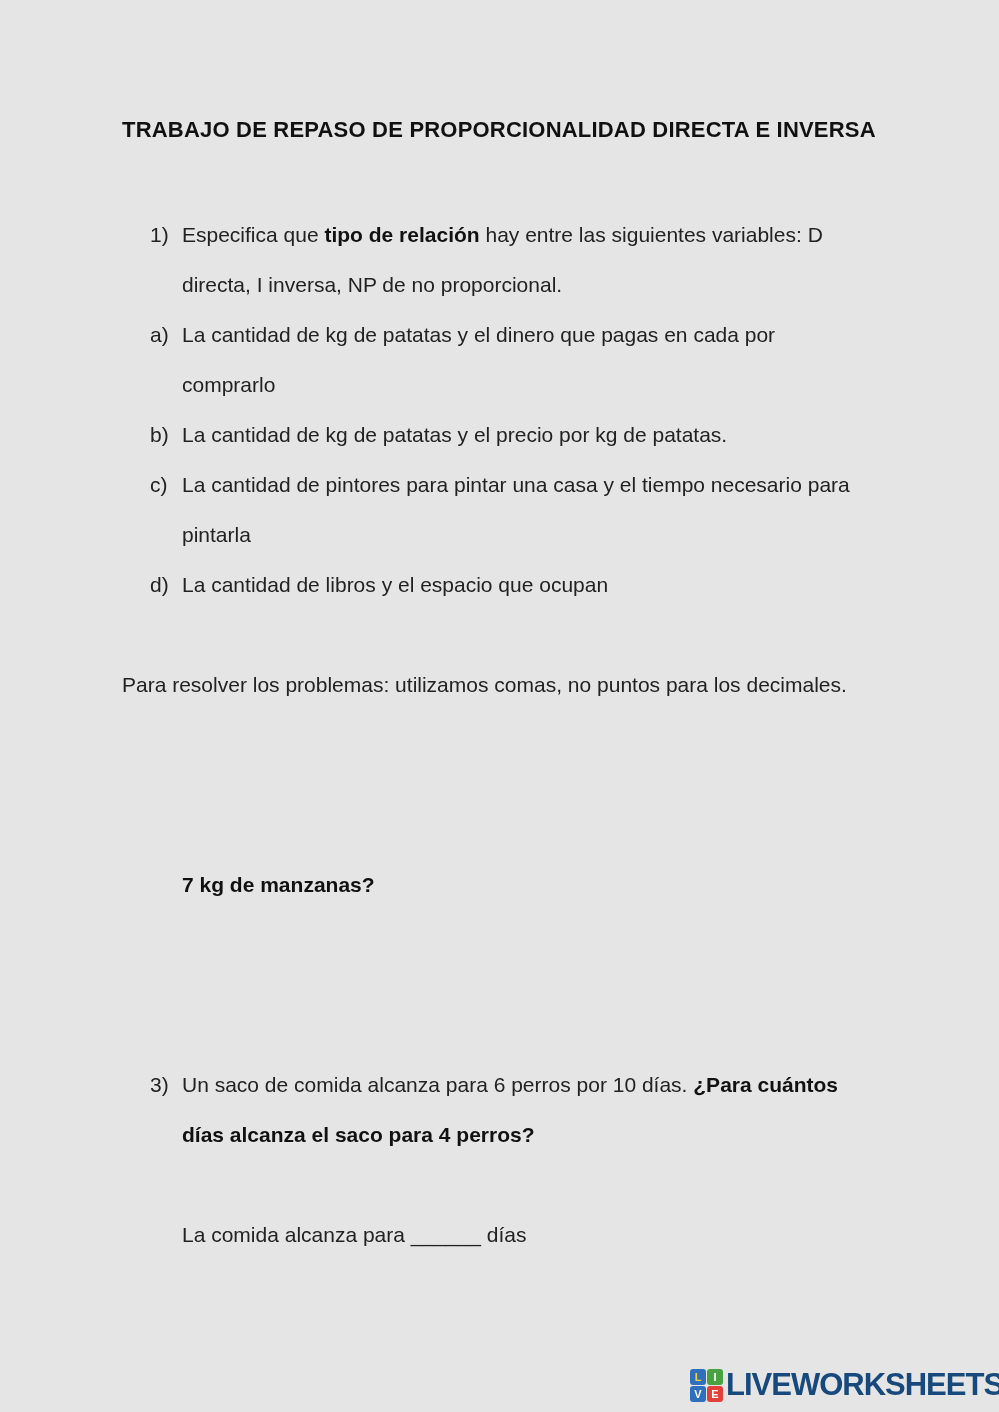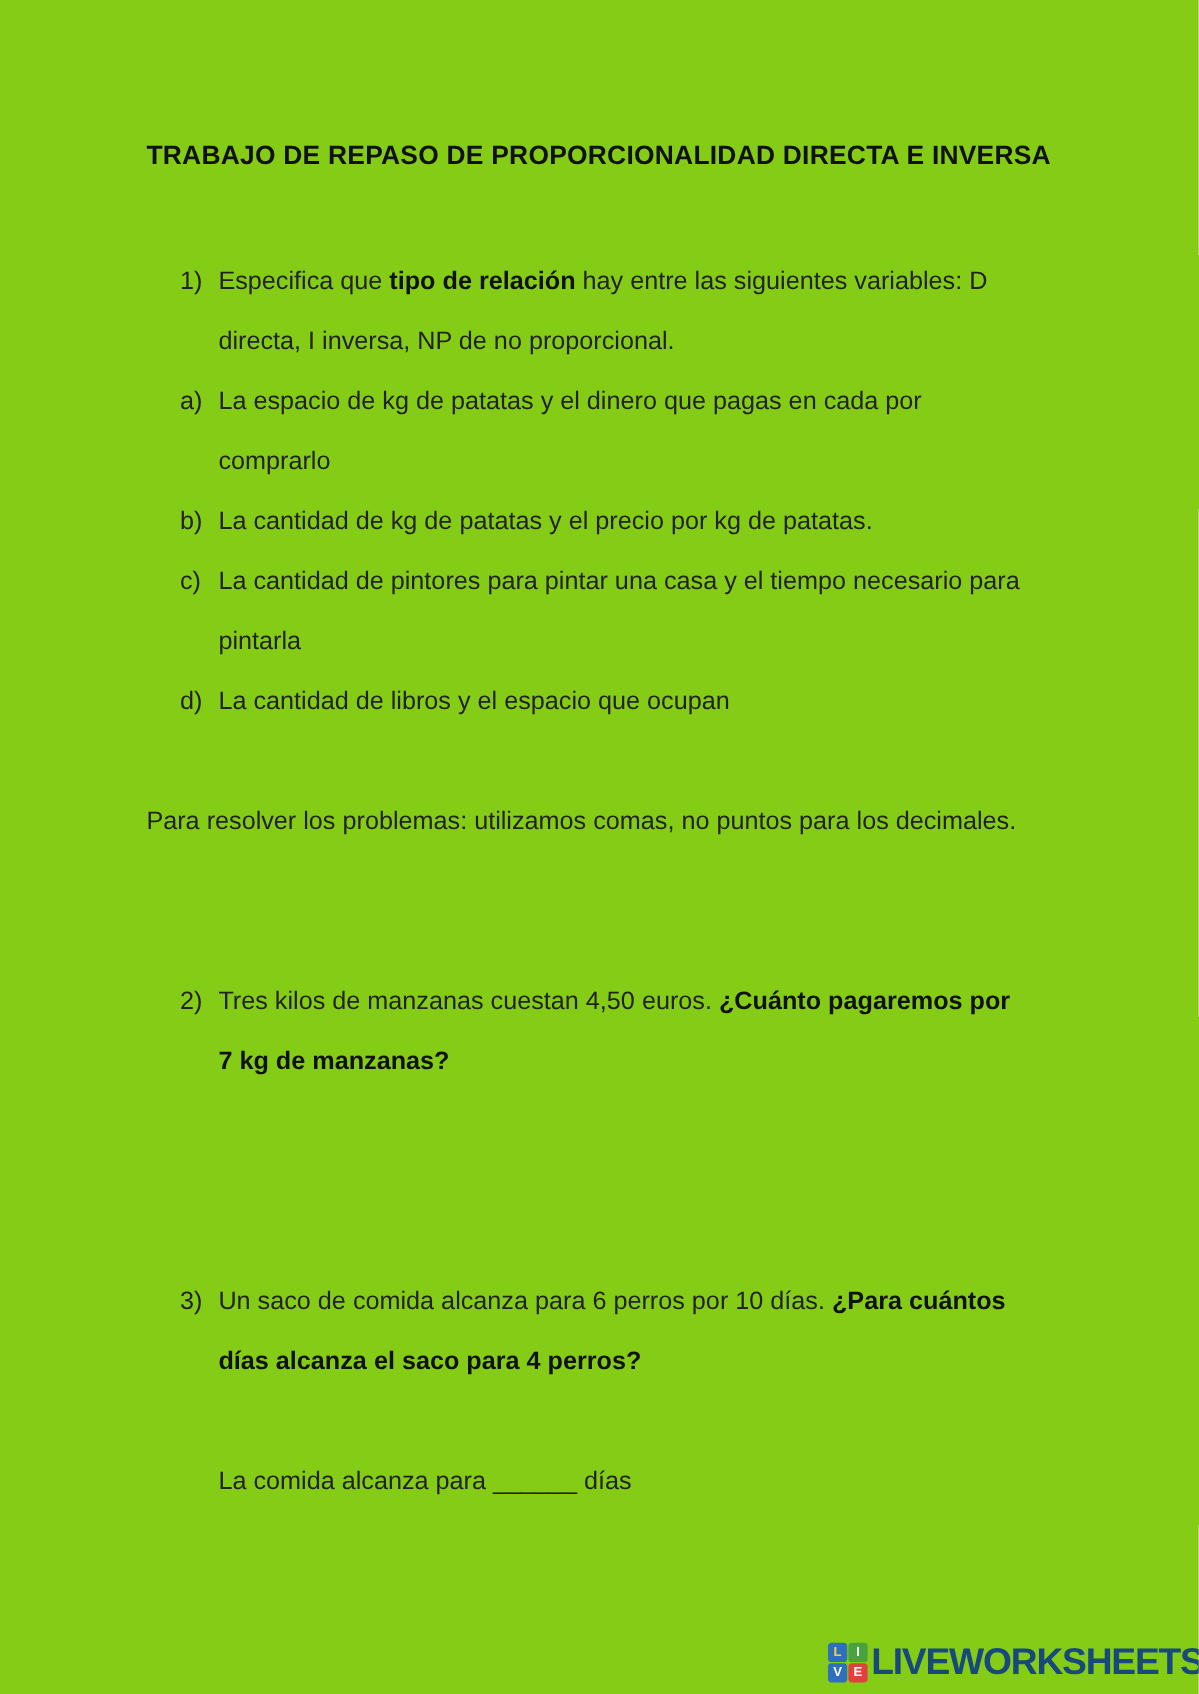--- a/index.html
+++ b/index.html
@@ -1,21 +1,21 @@
 <!DOCTYPE html>
 <html><head>
 <meta charset="utf-8">
 <style>
   * { margin: 0; padding: 0; box-sizing: border-box; }
   html, body { background: #ffffff; }
   .page {
     position: relative;
     width: 999px;
     height: 1412px;
-    background: #84cc16;
+    background: #e5e5e5;
     overflow: hidden;
     font-family: "Liberation Sans", "DejaVu Sans", sans-serif;
     color: #222222;
   }
   .title {
     position: absolute;
     left: 122px;
     top: 117px;
     font-size: 22px;
     font-weight: bold;
@@ -70,33 +70,32 @@
 </head>
 <body>
 
 <div class="page">
 
   <div class="title">TRABAJO DE REPASO DE PROPORCIONALIDAD DIRECTA E INVERSA</div>
 
   <div class="line item" style="top:222px"><span class="marker">1)</span><span>Especifica que </span><strong>tipo de relación</strong><span> hay entre las siguientes variables: D</span></div>
   <div class="line cont" style="top:272px">directa, I inversa, NP de no proporcional.</div>
 
-  <div class="line item" style="top:322px"><span class="marker">a)</span><span>La espacio de kg de patatas y el dinero que pagas en cada por</span></div>
+  <div class="line item" style="top:322px"><span class="marker">a)</span><span>La cantidad de kg de patatas y el dinero que pagas en cada por</span></div>
   <div class="line cont" style="top:372px">comprarlo</div>
 
   <div class="line item" style="top:422px"><span class="marker">b)</span><span>La cantidad de kg de patatas y el precio por kg de patatas.</span></div>
 
   <div class="line item" style="top:472px"><span class="marker">c)</span><span>La cantidad de pintores para pintar una casa y el tiempo necesario para</span></div>
   <div class="line cont" style="top:522px">pintarla</div>
 
   <div class="line item" style="top:572px"><span class="marker">d)</span><span>La cantidad de libros y el espacio que ocupan</span></div>
 
   <div class="line para" style="top:672px">Para resolver los problemas: utilizamos comas, no puntos para los decimales.</div>
 
-  <div class="line item" style="top:822px"><span class="marker">2)</span><span>Tres kilos de manzanas cuestan 4,50 euros. </span><strong>¿Cuánto pagaremos por</strong></div>
   <div class="line cont" style="top:872px"><strong>7 kg de manzanas?</strong></div>
 
 
   <div class="line item" style="top:1072px"><span class="marker">3)</span><span>Un saco de comida alcanza para 6 perros por 10 días. </span><strong>¿Para cuántos</strong></div>
   <div class="line cont" style="top:1122px"><strong>días alcanza el saco para 4 perros?</strong></div>
 
   <div class="line cont" style="top:1222px">La comida alcanza para ______ días</div>
 
   <div class="footer">
     <div class="logo-grid">

